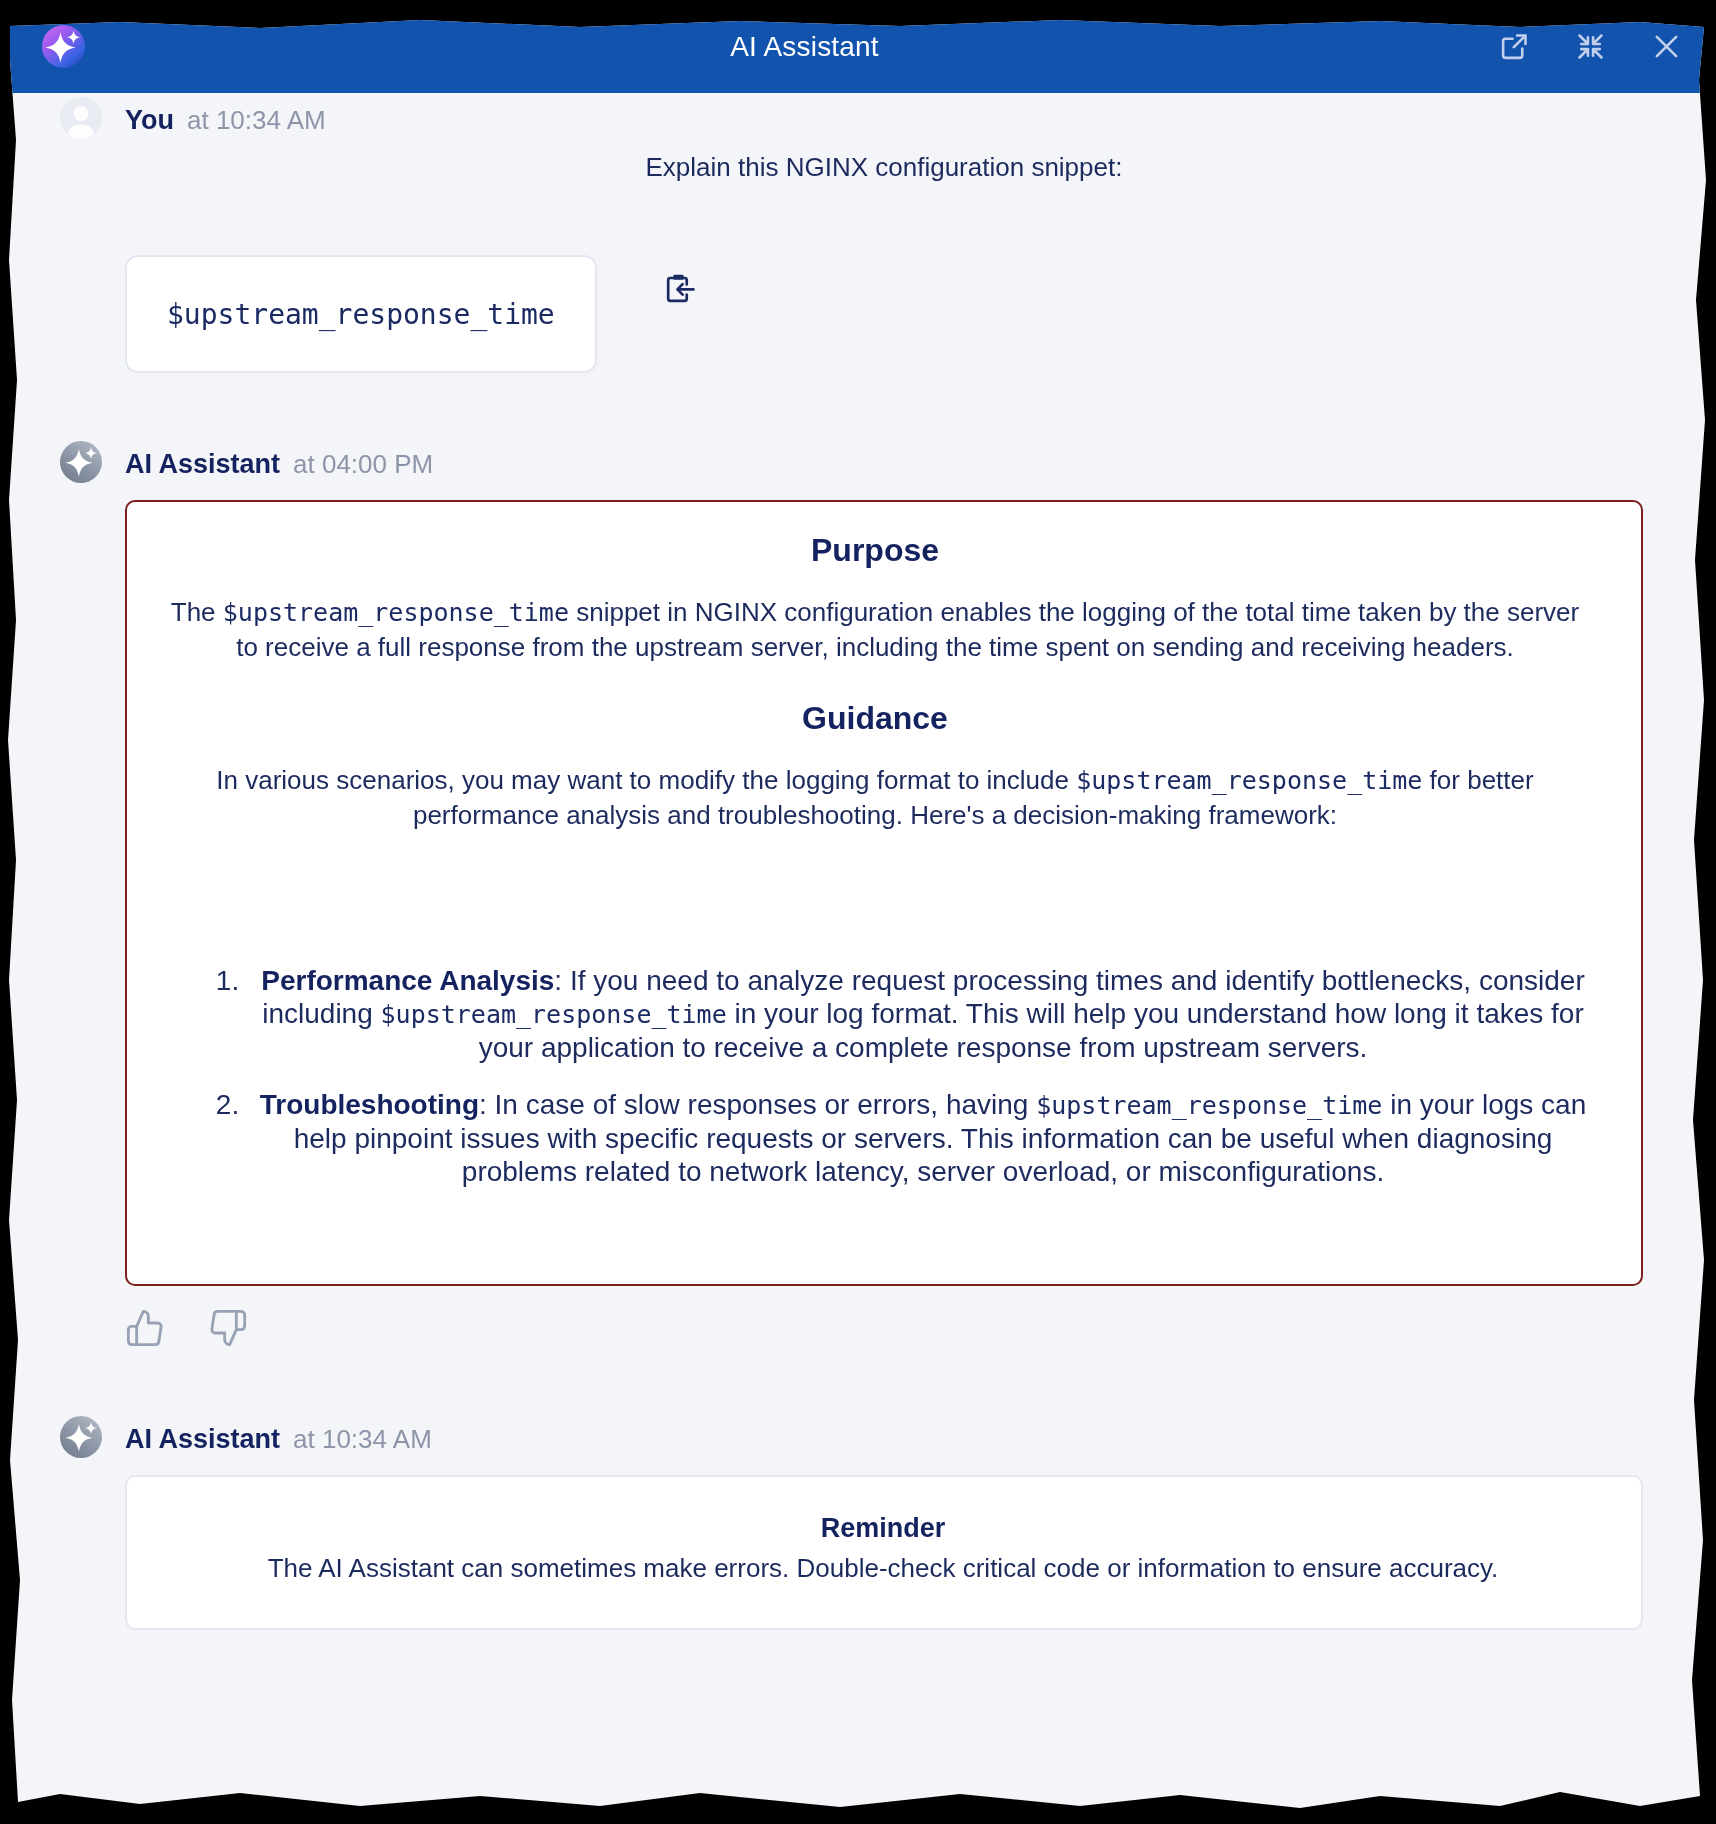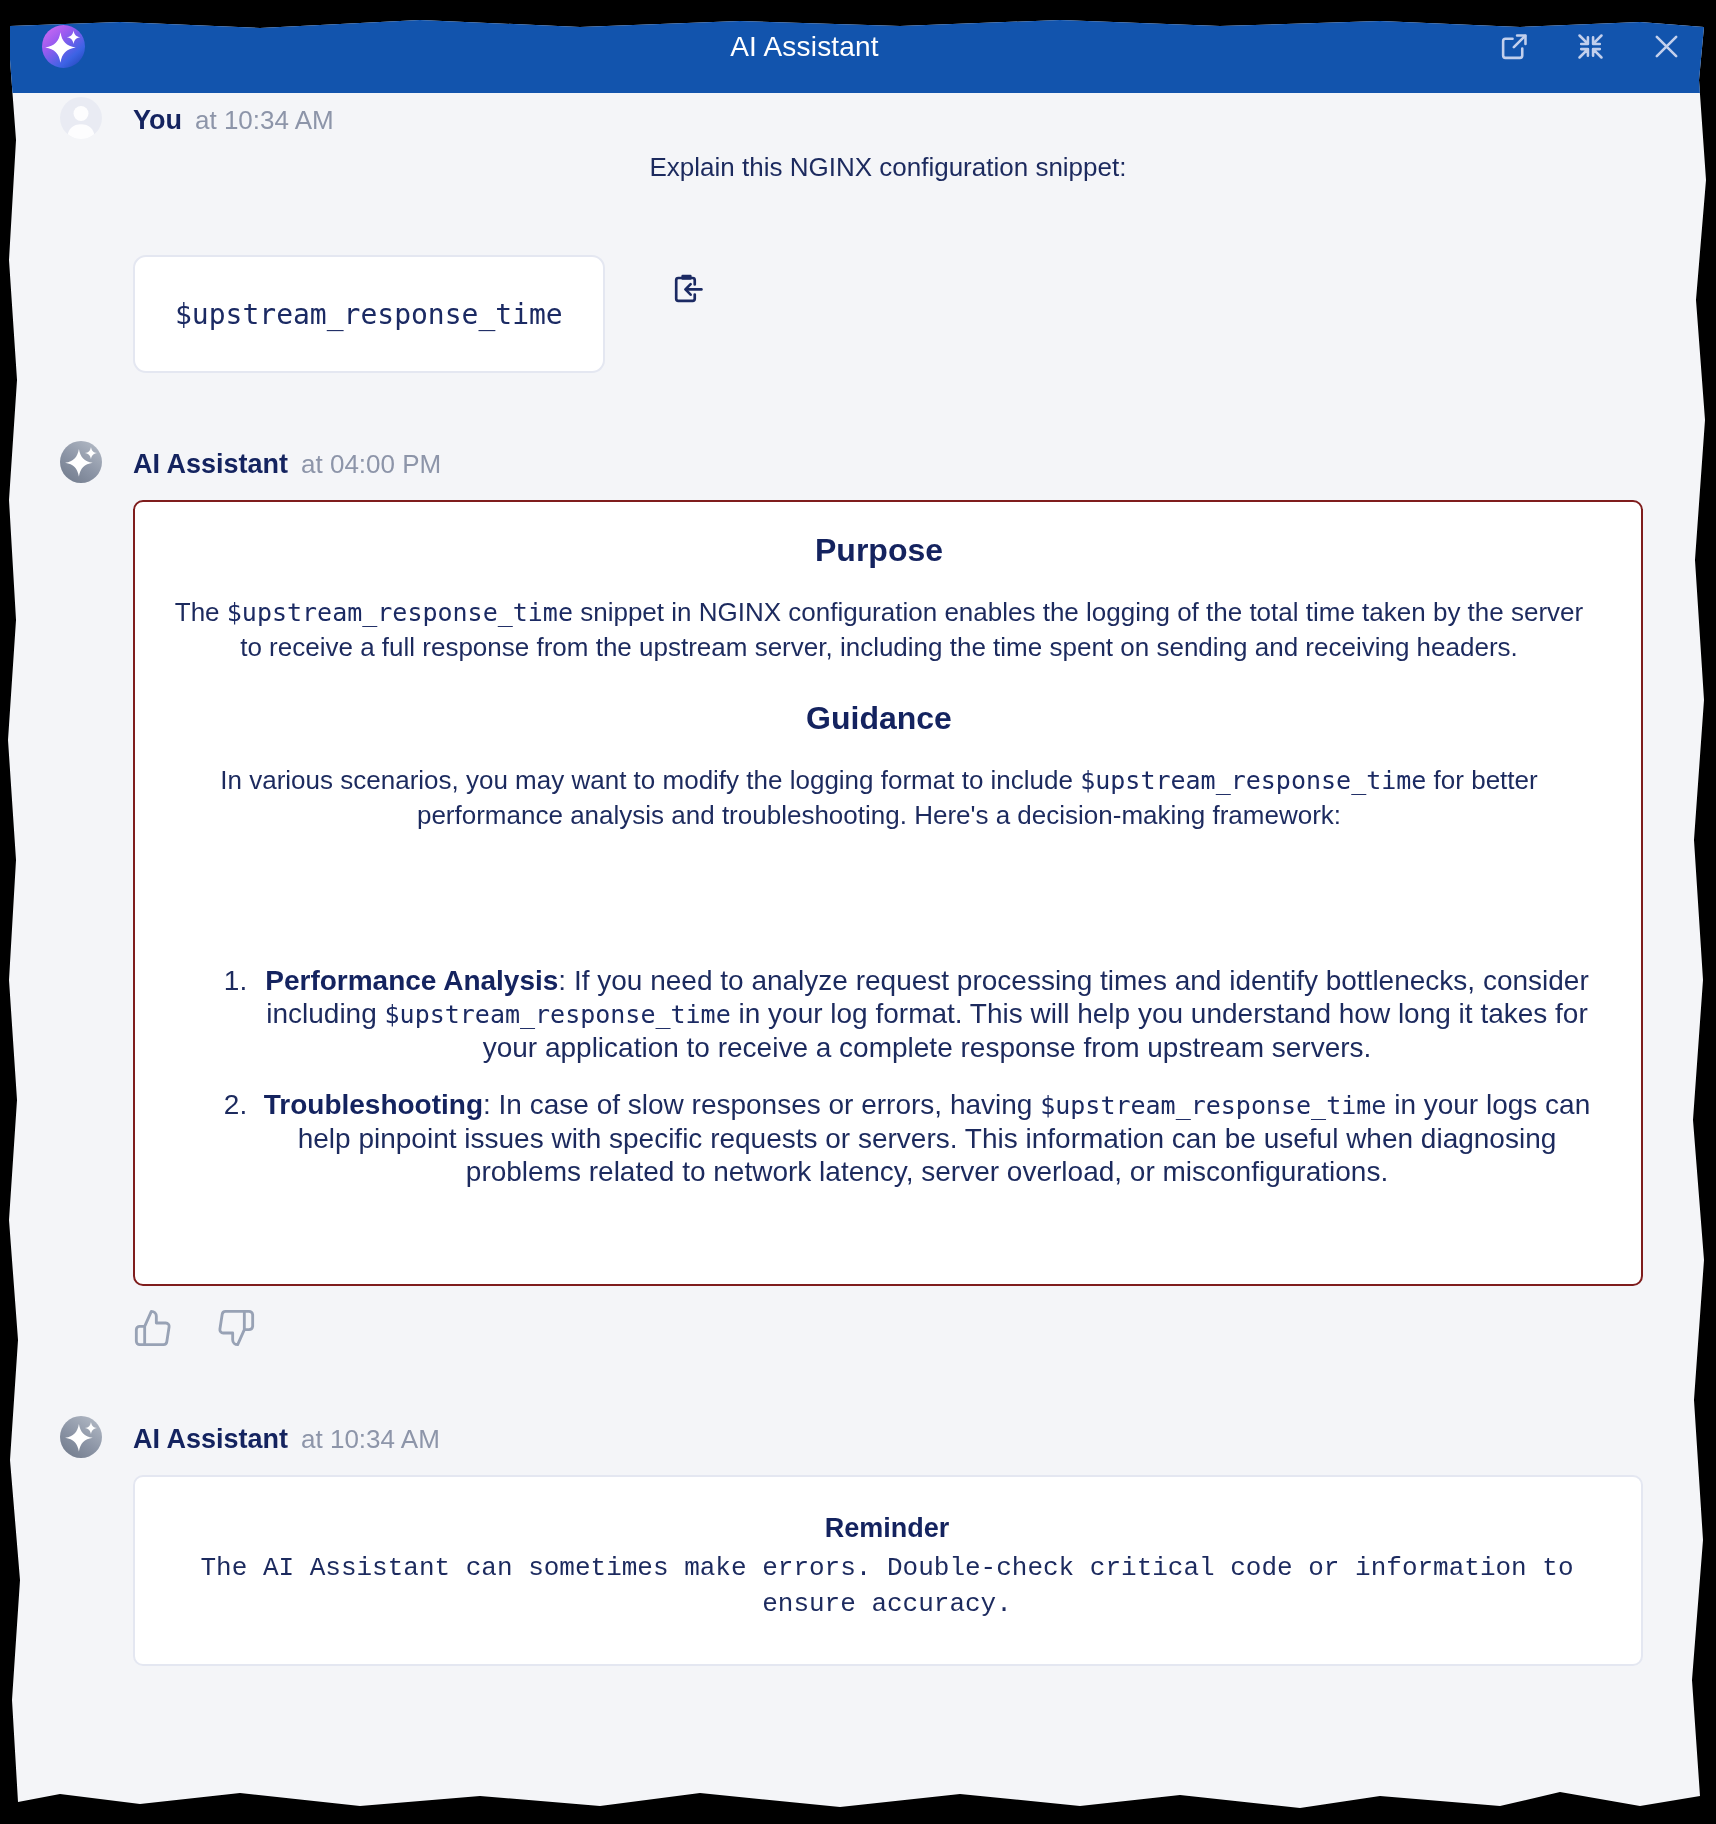--- a/index.html
+++ b/index.html
@@ -21,21 +21,21 @@
     width:43px;height:43px;border-radius:50%;flex:0 0 auto;position:relative;
     background:linear-gradient(140deg,#d96df2 0%,#9a5bf0 35%,#3c63e4 72%,#1d3fae 100%);
   }
   .logo svg{position:absolute;inset:0;width:100%;height:100%;}
   .tb-title{color:#ffffff;font-size:28px;font-weight:500;margin-left:25px;flex:1;letter-spacing:.2px;}
   .tb-actions{display:flex;align-items:center;gap:45px;}
   .tb-btn{background:none;border:none;padding:0;cursor:pointer;display:flex;}
   .tb-btn svg{width:31px;height:31px;stroke:#c2cfec;fill:none;stroke-width:2;stroke-linecap:round;stroke-linejoin:round;}
   
   .chat{padding:4px 73px 0 60px;}
-  .msg{display:grid;grid-template-columns:42px 1fr;column-gap:31px;}
+  .msg{display:grid;grid-template-columns:42px 1fr;column-gap:23px;}
   .avatar{width:42px;height:42px;border-radius:50%;overflow:hidden;position:relative;flex:0 0 auto;}
   .user-avatar{background:#e9ebf3;}
   .user-avatar svg{position:absolute;inset:0;width:100%;height:100%;}
   .ai-avatar{background:linear-gradient(215deg,#b7bec9 0%,#8b94a5 55%,#6e7889 100%);}
   .ai-avatar svg{position:absolute;inset:0;width:100%;height:100%;}
   .msg-head{display:flex;align-items:center;gap:13px;padding-top:5px;}
   .author{font-size:27px;font-weight:700;color:#14235f;}
   .ts{font-size:26px;color:#8d95a9;}
   .msg-body{grid-column:2;}
   
@@ -66,21 +66,21 @@
   .feedback{display:flex;gap:43px;margin-top:22px;}
   .fb-btn{background:none;border:none;padding:0;cursor:pointer;display:flex;}
   .fb-btn svg{width:40px;height:40px;stroke:#98a2b5;fill:none;stroke-width:1.7;stroke-linecap:round;stroke-linejoin:round;}
   
   .msg.rem-msg{margin-top:68px;}
   .rem-card{
     background:#ffffff;border:2px solid #e4e7f1;border-radius:10px;
     margin-top:17px;padding:36px 44px 42px 42px;box-sizing:border-box;color:#1c2a5e;
   }
   .rem-card h3{font-size:27px;font-weight:700;color:#14235f;margin:0;}
-  .rem-card p{font-size:26px;line-height:36px;margin:6px 0 0;font-family:Liberation Mono, monospace;}
+  .rem-card p{font-size:26px;line-height:36px;margin:6px 0 0;}
 </style>
 </head>
 <body>
 
 <div class="page">
 
   <header class="titlebar">
     <div class="logo">
       <svg viewBox="0 0 24 24">
         <path d="M10.3 4 C11.2 9.3 13.5 11.6 18.8 12.5 C13.5 13.4 11.2 15.7 10.3 21 C9.4 15.7 7.1 13.4 1.8 12.5 C7.1 11.6 9.4 9.3 10.3 4 Z" fill="#ffffff"></path>

